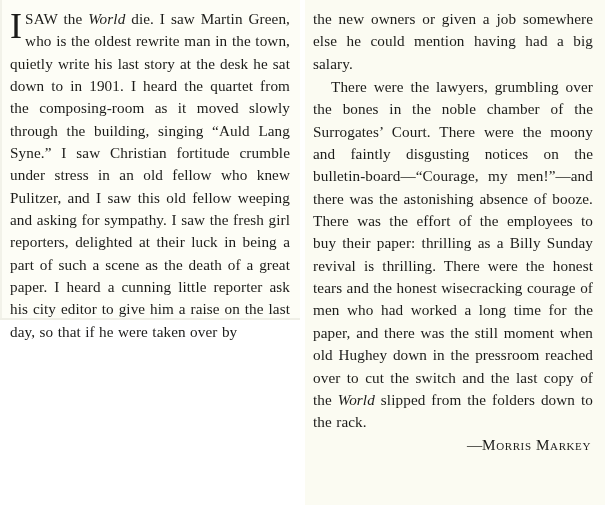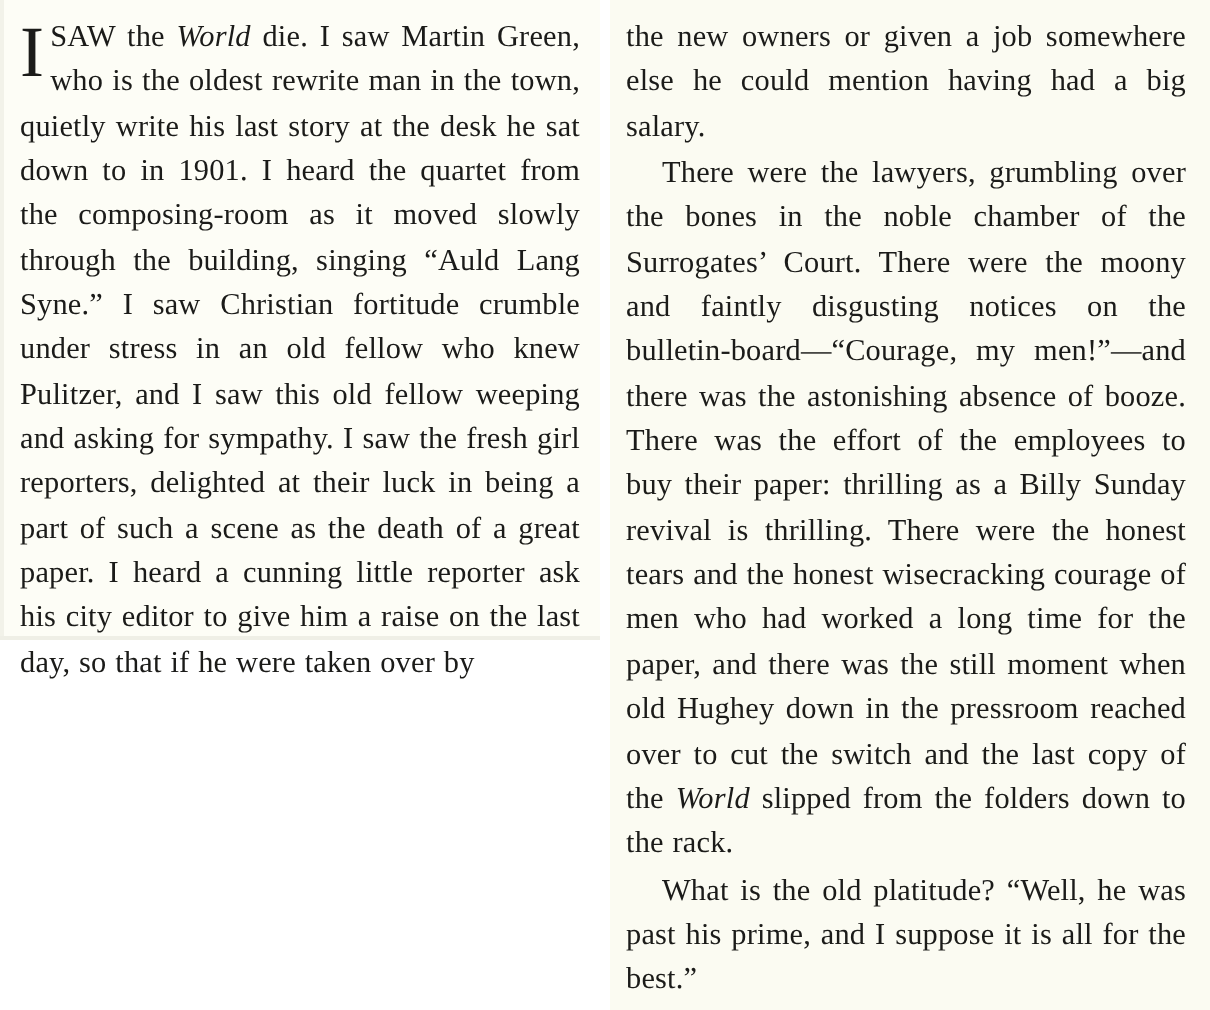--- a/index.html
+++ b/index.html
@@ -123,17 +123,16 @@
   </div>
   <div id="left-edge-shadow"></div>
   <div id="left-bottom-edge"></div>
   <div id="col-left-below"></div>
 
   <div id="seam"></div>
 
   <div id="col-right" class="col">
     <p class="para"><span>the new owners or given a job somewhere else he could mention having had a big salary.</span></p>
     <p class="para indent"><span>There were the lawyers, grumbling over the bones in the noble chamber of the Surrogates’ Court.  There were the moony and faintly disgusting notices on the bulletin-board—“Courage, my men!”—and there was the astonishing absence of booze.  There was the effort of the employees to buy their paper: thrilling as a Billy Sunday revival is thrilling.  There were the honest tears and the honest wisecracking courage of men who had worked a long time for the paper, and there was the still moment when old Hughey down in the pressroom reached over to cut the switch and the last copy of the <em class="ital">World</em> slipped from the folders down to the rack.</span></p>
-    <p class="para indent"><span>What is the old platitude?  “Well, he was past his prime, and I suppose it is all for the best.”</span></p>
     <p class="byline"><span>—</span><span class="smallcaps">Morris Markey</span></p>
   </div>
 
 </div>
 
 </body></html>

